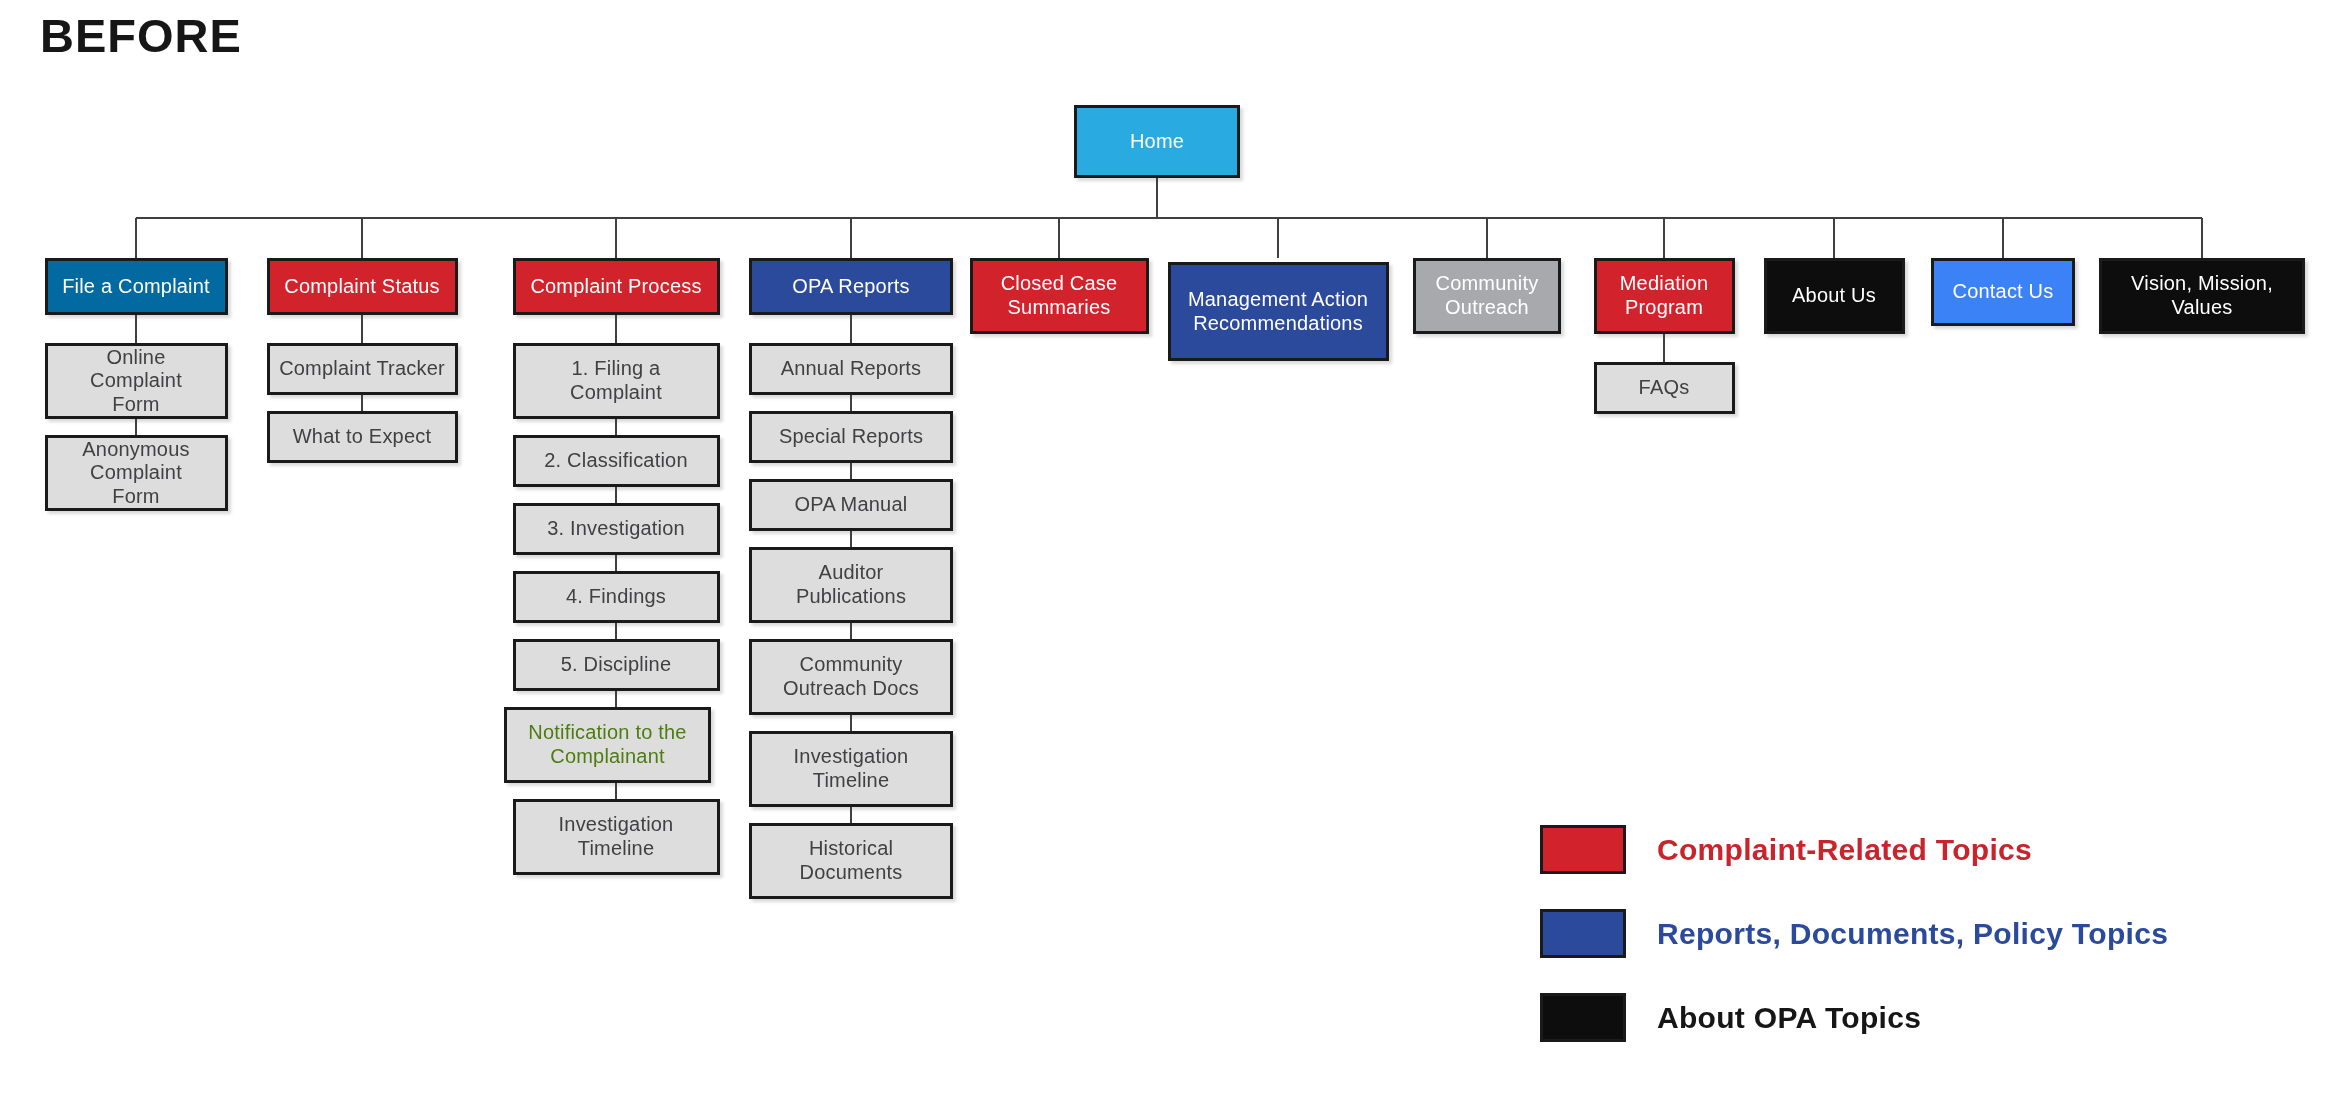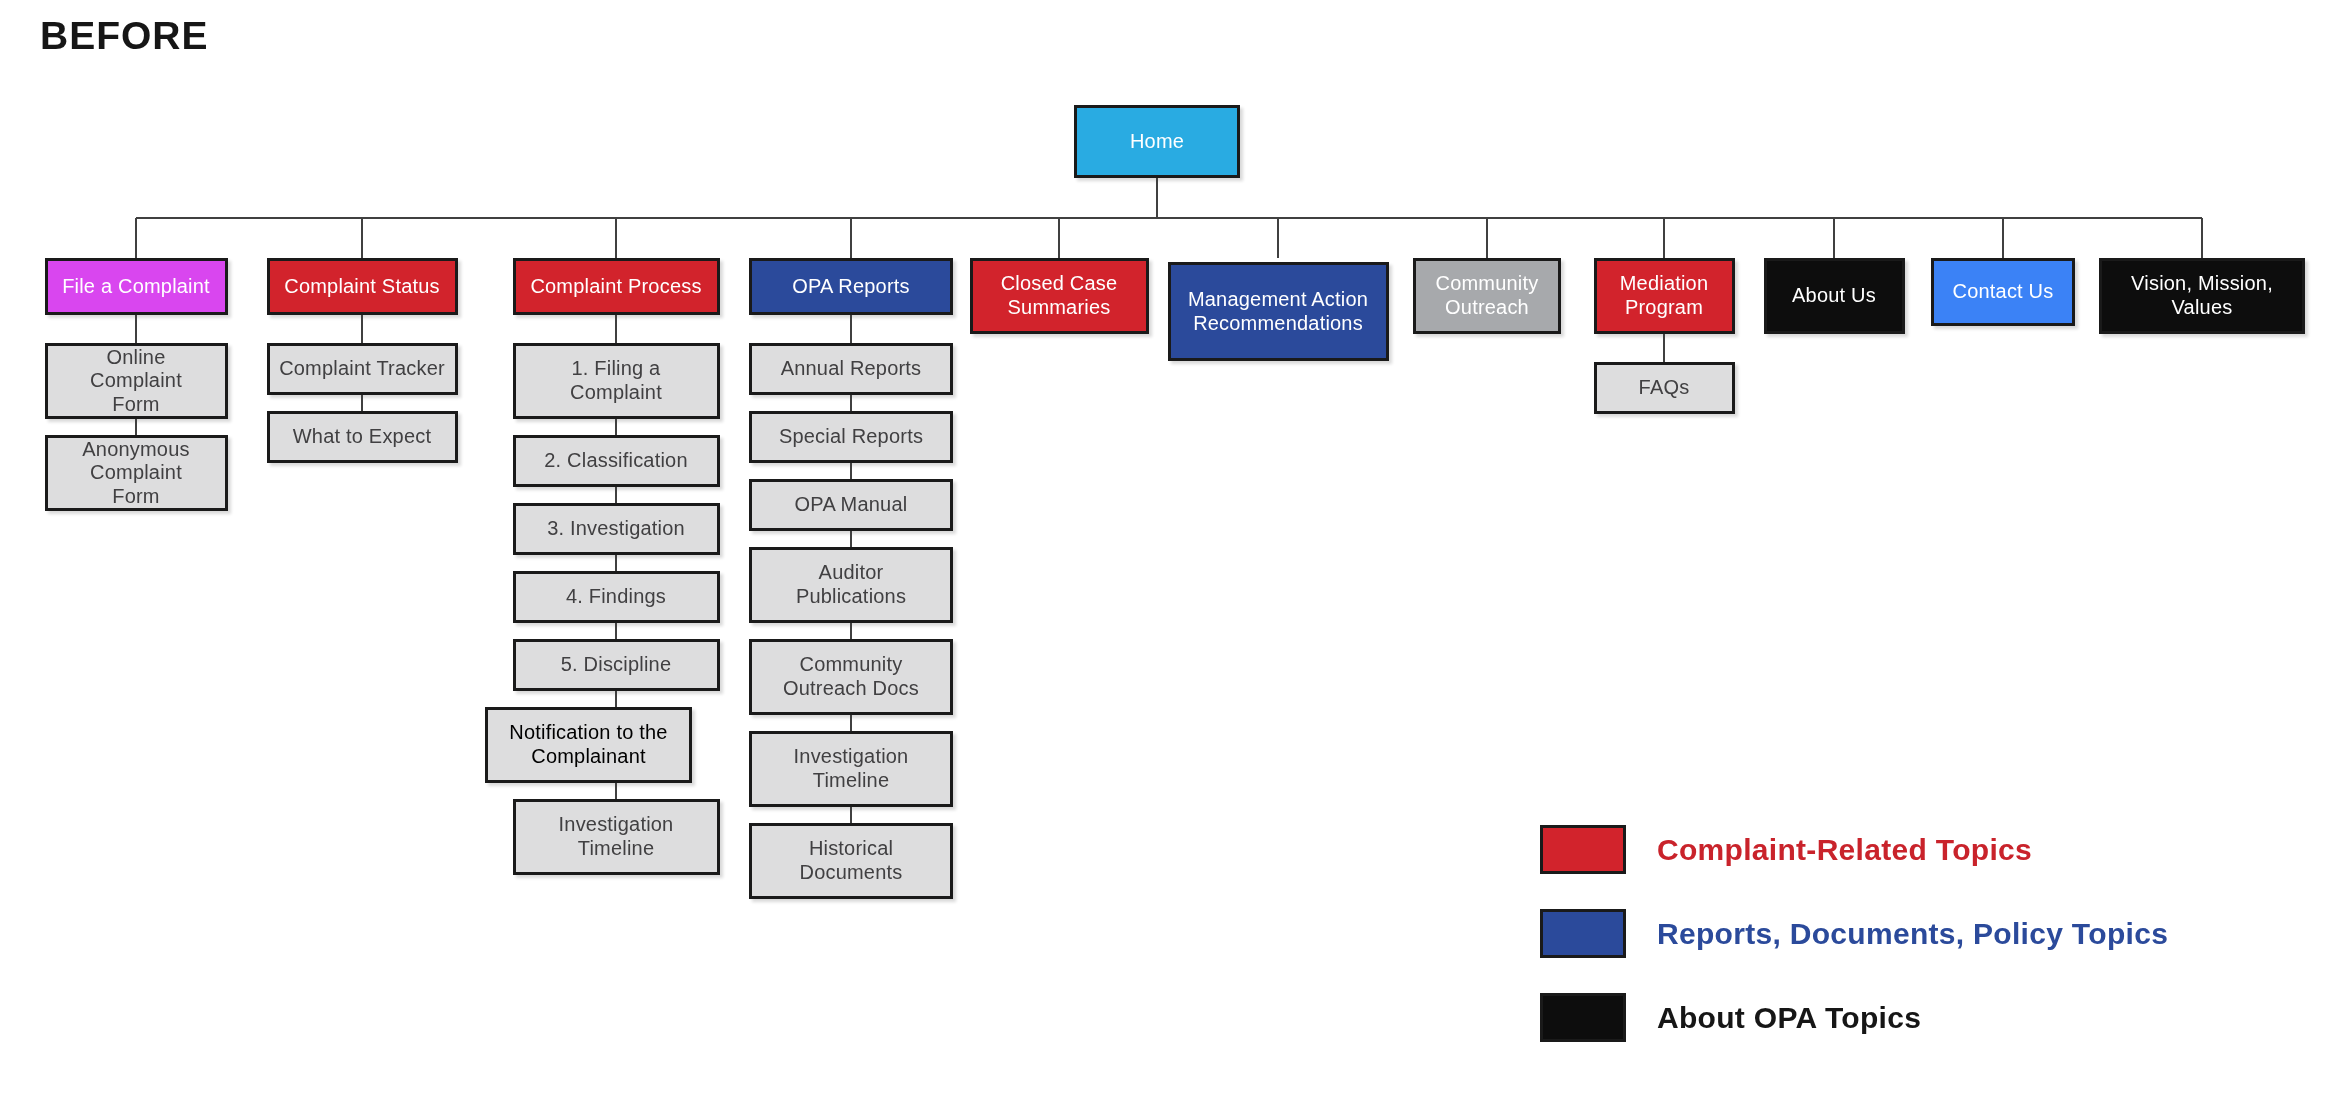--- a/index.html
+++ b/index.html
@@ -11,23 +11,23 @@
   #canvas {
     position: relative;
     width: 2352px;
     height: 1110px;
     background: #ffffff;
     overflow: hidden;
   }
   #page-title {
     position: absolute;
     left: 40px;
-    top: 14px;
+    top: 8px;
     margin: 0;
-    font-size: 39px;
+    font-size: 47px;
     font-weight: 800;
     letter-spacing: 1px;
     color: #161616;
   }
   .node {
     position: absolute;
     box-sizing: border-box;
     border: 3px solid #1a1a1a;
     display: flex;
     align-items: center;
@@ -76,21 +76,21 @@
 <div id="canvas">
   <h1 id="page-title">BEFORE</h1>
 
   <div id="tree">
       <div class="node" style="left: 1074px; top: 105px; width: 166px; height: 73px; background: rgb(41, 171, 226); color: rgb(255, 255, 255); padding: 4px 10px;">
         <span>Home</span>
       </div>
       <div class="vline" style="left: 1156px; top: 178px; height: 40px; background: rgb(64, 64, 64);"></div>
       <div class="hline" style="left: 136px; top: 217px; width: 2066px; background: rgb(64, 64, 64);"></div>
       <div class="vline" style="left: 135px; top: 218px; height: 40px; background: rgb(64, 64, 64);"></div>
-      <div class="node" style="left: 44.5px; top: 258px; width: 183px; height: 57px; background: #d946ef; color: rgb(255, 255, 255); padding: 4px 8px;">
+      <div class="node" style="left: 44.5px; top: 258px; width: 183px; height: 57px; background: #0369a1; color: rgb(255, 255, 255); padding: 4px 8px;">
         <span>File a Complaint</span>
       </div>
       <div class="vline" style="left: 135px; top: 315px; height: 28px; background: rgb(64, 64, 64);"></div>
       <div class="node" style="left: 44.5px; top: 343px; width: 183px; height: 76px; background: rgb(221, 221, 222); color: rgb(65, 64, 66); padding: 4px 20px;">
         <span>Online Complaint Form</span>
       </div>
       <div class="vline" style="left: 135px; top: 419px; height: 16px; background: rgb(64, 64, 64);"></div>
       <div class="node" style="left: 44.5px; top: 435px; width: 183px; height: 76px; background: rgb(221, 221, 222); color: rgb(65, 64, 66); padding: 4px 20px;">
         <span>Anonymous Complaint Form</span>
       </div>
@@ -124,21 +124,21 @@
       </div>
       <div class="vline" style="left: 615px; top: 555px; height: 16px; background: rgb(64, 64, 64);"></div>
       <div class="node" style="left: 512.5px; top: 571px; width: 207px; height: 52px; background: rgb(221, 221, 222); color: rgb(65, 64, 66); padding: 4px 8px;">
         <span>4. Findings</span>
       </div>
       <div class="vline" style="left: 615px; top: 623px; height: 16px; background: rgb(64, 64, 64);"></div>
       <div class="node" style="left: 512.5px; top: 639px; width: 207px; height: 52px; background: rgb(221, 221, 222); color: rgb(65, 64, 66); padding: 4px 8px;">
         <span>5. Discipline</span>
       </div>
       <div class="vline" style="left: 615px; top: 691px; height: 16px; background: rgb(64, 64, 64);"></div>
-      <div class="node" style="left: 485px; top: 707px; width: 207px; height: 76px; background: rgb(221, 221, 222); color: #000000; padding: 4px 20px;">
+      <div class="node" style="left: 504px; top: 707px; width: 207px; height: 76px; background: rgb(221, 221, 222); color: #4d7c0f; padding: 4px 20px;">
         <span>Notification to the Complainant</span>
       </div>
       <div class="vline" style="left: 615px; top: 783px; height: 16px; background: rgb(64, 64, 64);"></div>
       <div class="node" style="left: 512.5px; top: 799px; width: 207px; height: 76px; background: rgb(221, 221, 222); color: rgb(65, 64, 66); padding: 4px 20px;">
         <span>Investigation Timeline</span>
       </div>
       <div class="vline" style="left: 850px; top: 218px; height: 40px; background: rgb(64, 64, 64);"></div>
       <div class="node" style="left: 749px; top: 258px; width: 204px; height: 57px; background: rgb(43, 74, 155); color: rgb(255, 255, 255); padding: 4px 8px;">
         <span>OPA Reports</span>
       </div>

